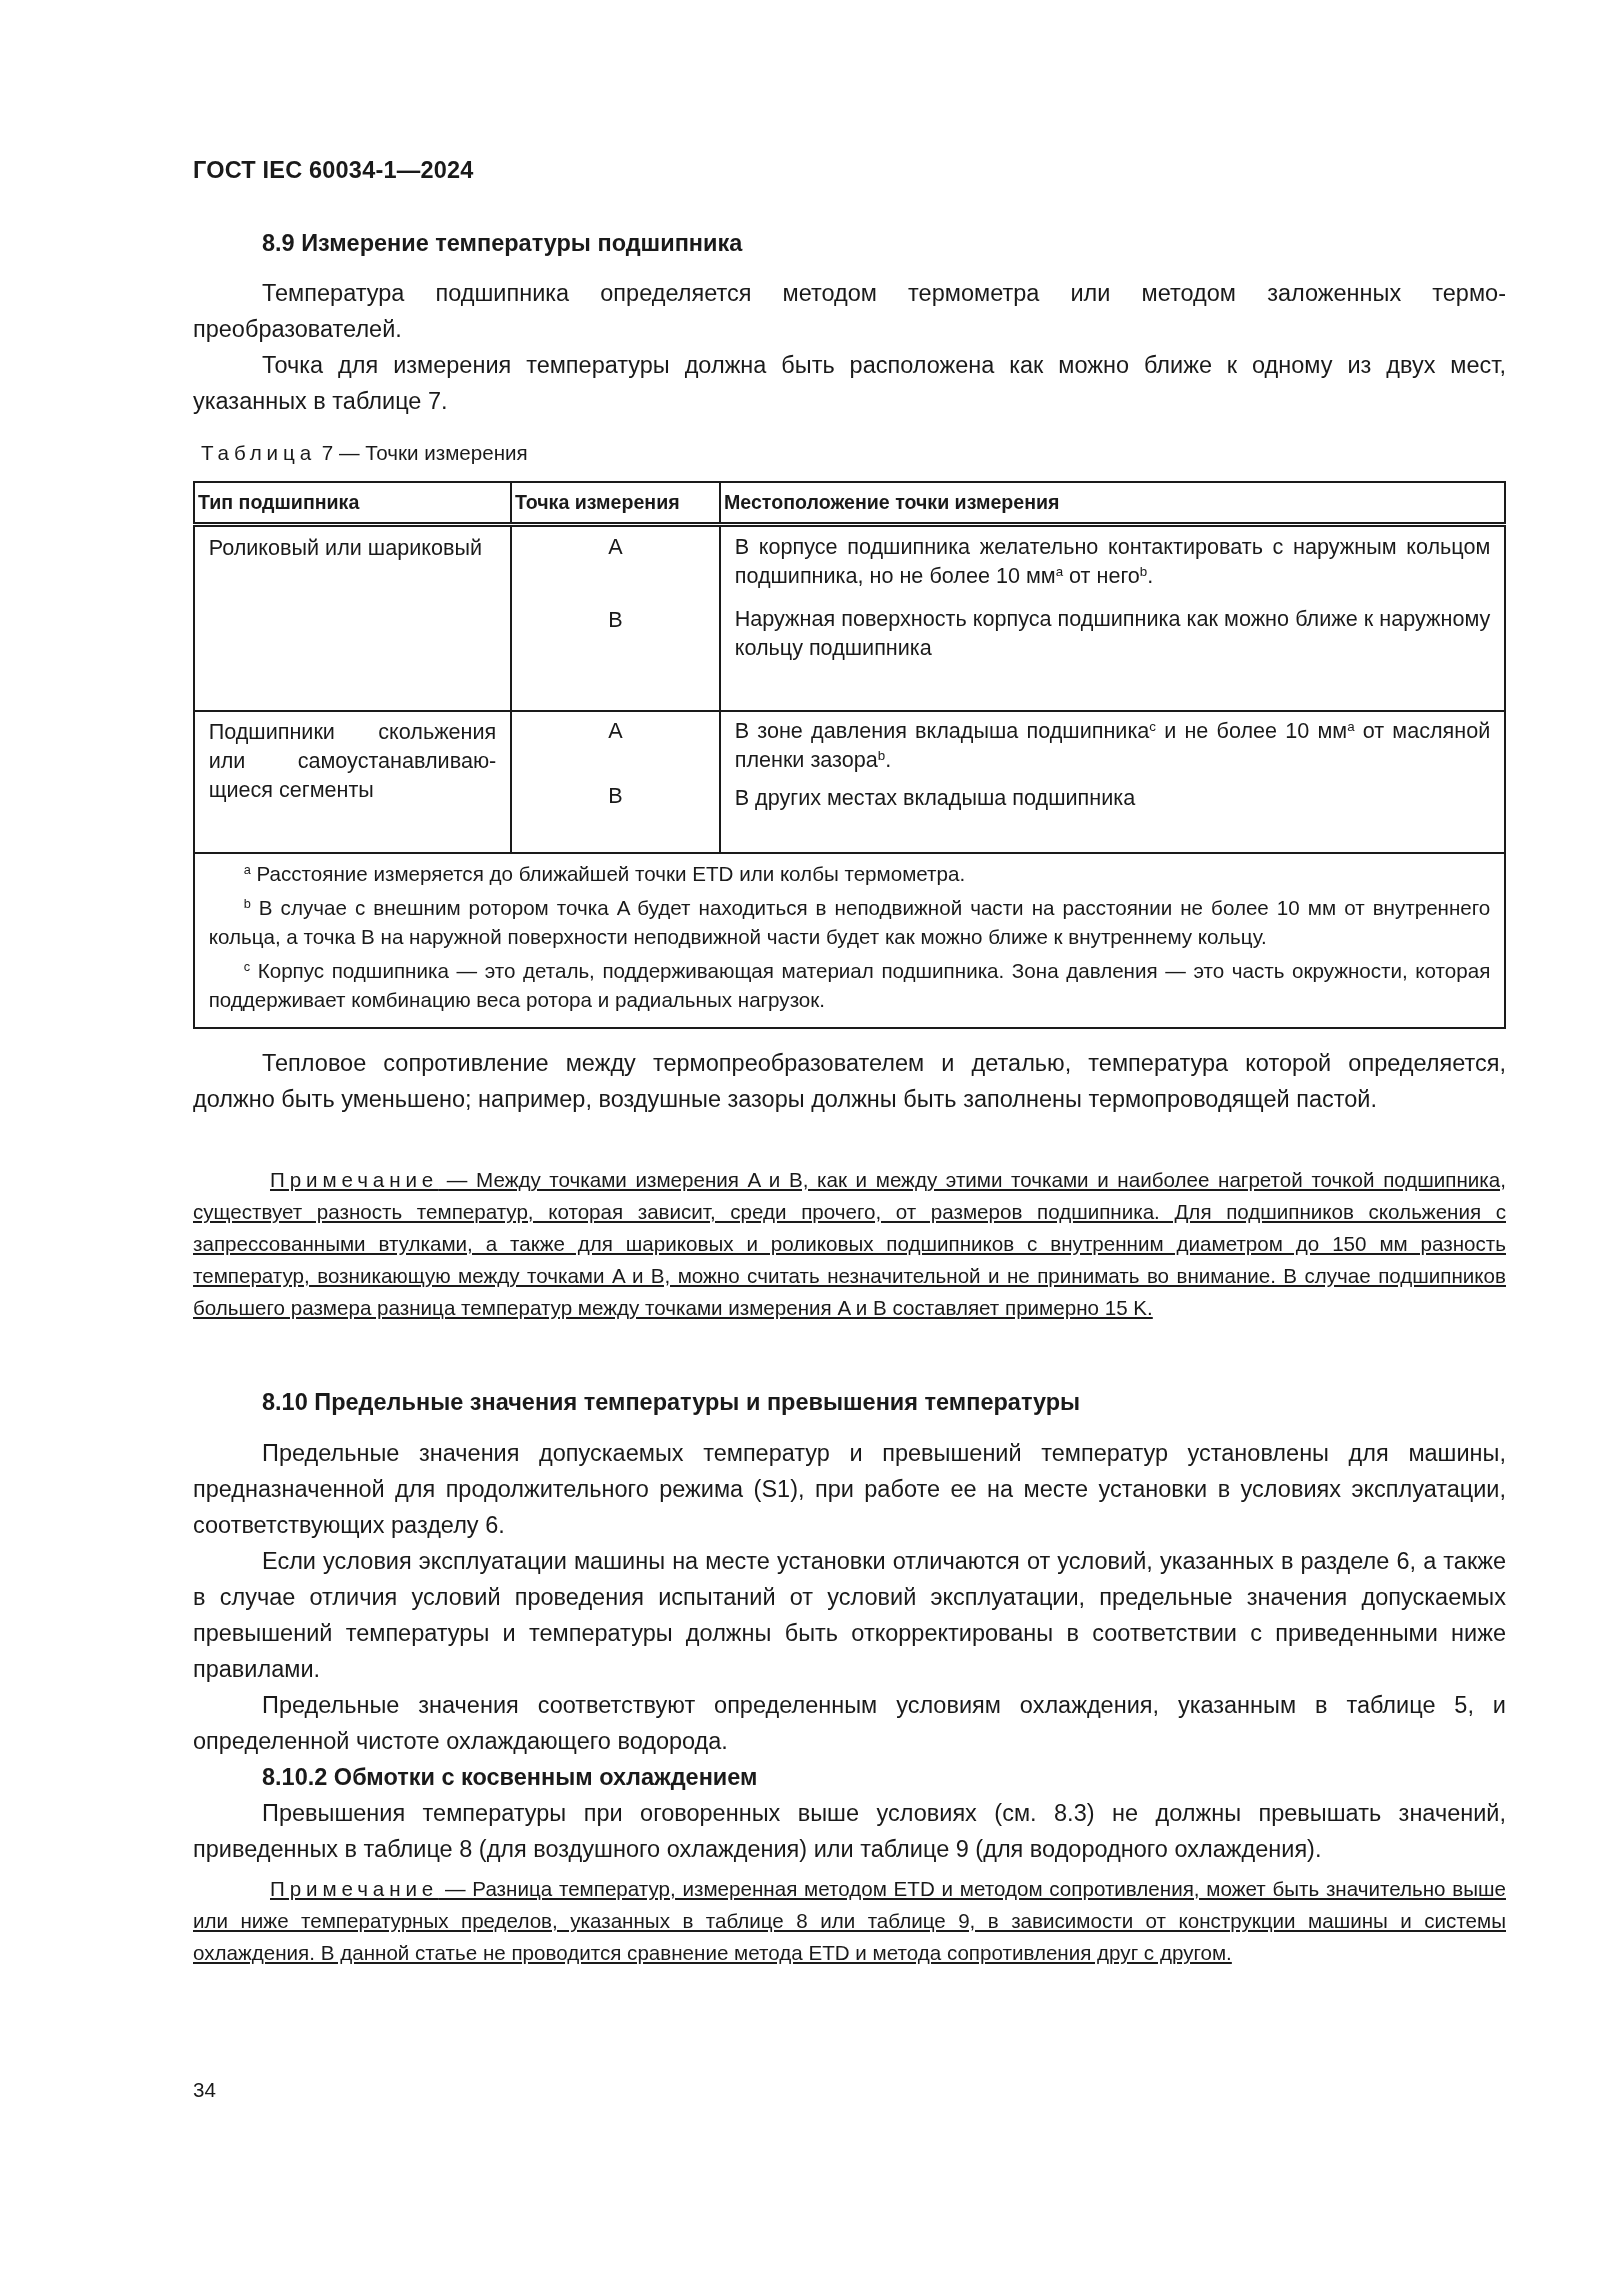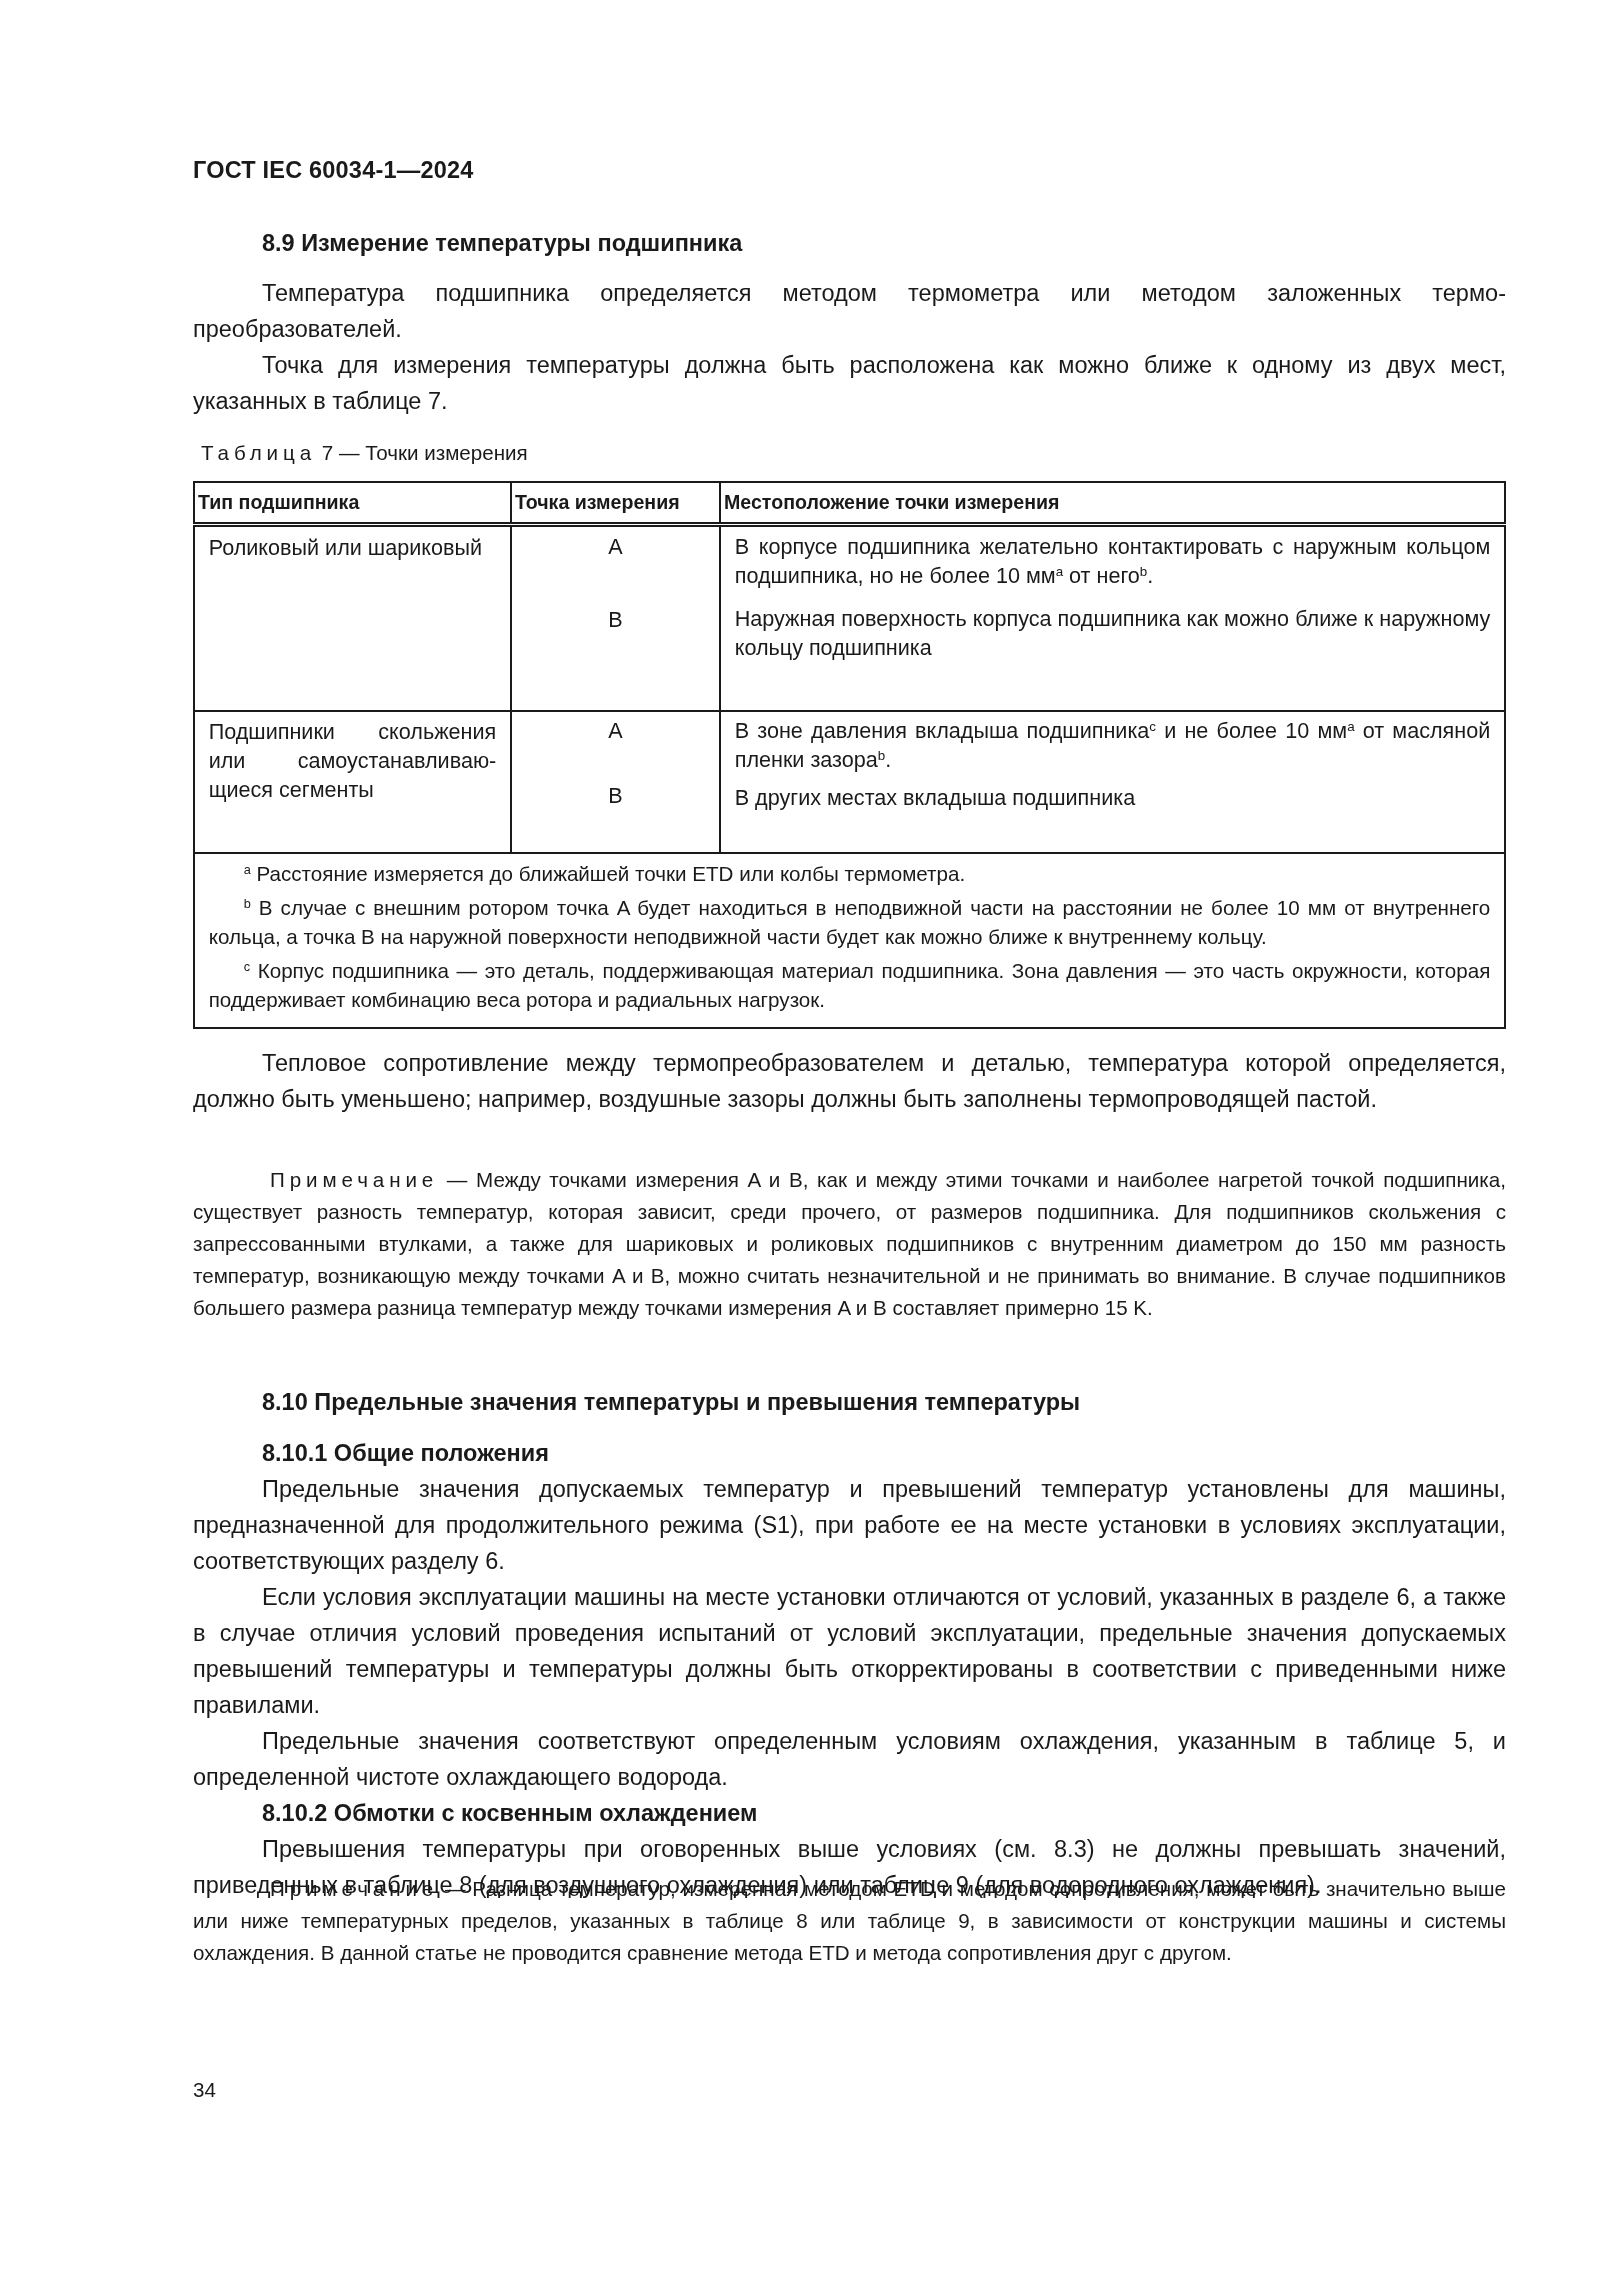--- a/index.html
+++ b/index.html
@@ -2,21 +2,21 @@
 <html><head>
 <meta charset="utf-8">
 <style>
   html, body { margin: 0; padding: 0; background: #ffffff; }
   body { width: 1621px; height: 2293px; position: relative; overflow: hidden;
          font-family: "Liberation Sans", "DejaVu Sans", sans-serif; color: #1a1a1a; }
   .page { position: absolute; left: 193px; top: 0; width: 1313px; }
   .doc-title { position: absolute; top: 157px; left: 0; font-size: 23.5px; font-weight: bold; letter-spacing: 0.2px; }
   .heading { font-weight: bold; font-size: 23.5px; line-height: 36px; text-indent: 69px; margin: 0; }
   .para { font-size: 23.5px; line-height: 36px; text-align: justify; text-indent: 69px; margin: 0; }
-  .note { font-size: 20.6px; line-height: 32px; text-align: justify; text-indent: 69px; margin: 0; }
+  .note { font-size: 20.6px; line-height: 32px; text-align: justify; text-indent: 69px; margin: 0; text-decoration: underline; }
   .spaced { letter-spacing: 4.9px; margin-left: 8px; }
   .caption { font-size: 20.6px; line-height: 27.4px; margin: 0; }
   sup { font-size: 62%; line-height: 0; vertical-align: 0.55em; }
   .blk { position: absolute; left: 0; width: 1313px; }
 
   table.t7 { border-collapse: collapse; width: 1313px; table-layout: fixed; font-size: 21.6px; }
   table.t7 th, table.t7 td { border: 2px solid #1a1a1a; vertical-align: top; }
   table.t7 th { font-weight: bold; font-size: 19.6px; height: 39px; text-align: left; vertical-align: middle; padding: 0 3px; }
   table.t7 thead tr th { border-bottom: 5.9px double #1a1a1a; }
   .c1 { width: 317px; } .c2 { width: 209px; }
@@ -106,21 +106,20 @@
 
   <div class="blk" style="top:1164px;">
     <p class="note"><span class="spaced">Примечание</span><span> — Между точками измерения A и B, как и между этими точками и наиболее нагретой точкой подшипника, существует разность температур, которая зависит, среди прочего, от размеров подшипника. Для под­шипников скольжения с запрессованными втулками, а также для шариковых и роликовых подшипников с внутрен­ним диаметром до 150 мм разность температур, возникающую между точками A и B, можно считать незначитель­ной и не принимать во внимание. В случае подшипников большего размера разница температур между точками измерения A и B составляет примерно 15 K.</span></p>
   </div>
 
   <div class="blk" style="top:1384px;">
     <p class="heading">8.10  Предельные значения температуры и превышения температуры</p>
   </div>
 
   <div class="blk" style="top:1435px;">
-    <p class="heading">8.10.1  Общие положения</p>
     <p class="para">Предельные значения допускаемых температур и превышений температур установлены для ма­шины, предназначенной для продолжительного режима (S1), при работе ее на месте установки в усло­виях эксплуатации, соответствующих разделу 6.</p>
     <p class="para">Если условия эксплуатации машины на месте установки отличаются от условий, указанных в раз­деле 6, а также в случае отличия условий проведения испытаний от условий эксплуатации, предельные значения допускаемых превышений температуры и температуры должны быть откорректированы в со­ответствии с приведенными ниже правилами.</p>
     <p class="para">Предельные значения соответствуют определенным условиям охлаждения, указанным в табли­це 5, и определенной чистоте охлаждающего водорода.</p>
     <p class="heading">8.10.2  Обмотки с косвенным охлаждением</p>
     <p class="para">Превышения температуры при оговоренных выше условиях (см. 8.3) не должны превышать зна­чений, приведенных в таблице 8 (для воздушного охлаждения) или таблице 9 (для водородного охлаж­дения).</p>
   </div>
 
   <div class="blk" style="top:1873px;">
     <p class="note"><span class="spaced">Примечание</span><span> — Разница температур, измеренная методом ETD и методом сопротивления, может быть значительно выше или ниже температурных пределов, указанных в таблице 8 или таблице 9, в зависимости от конструкции машины и системы охлаждения. В данной статье не проводится сравнение метода ETD и метода со­противления друг с другом.</span></p>
   </div>

